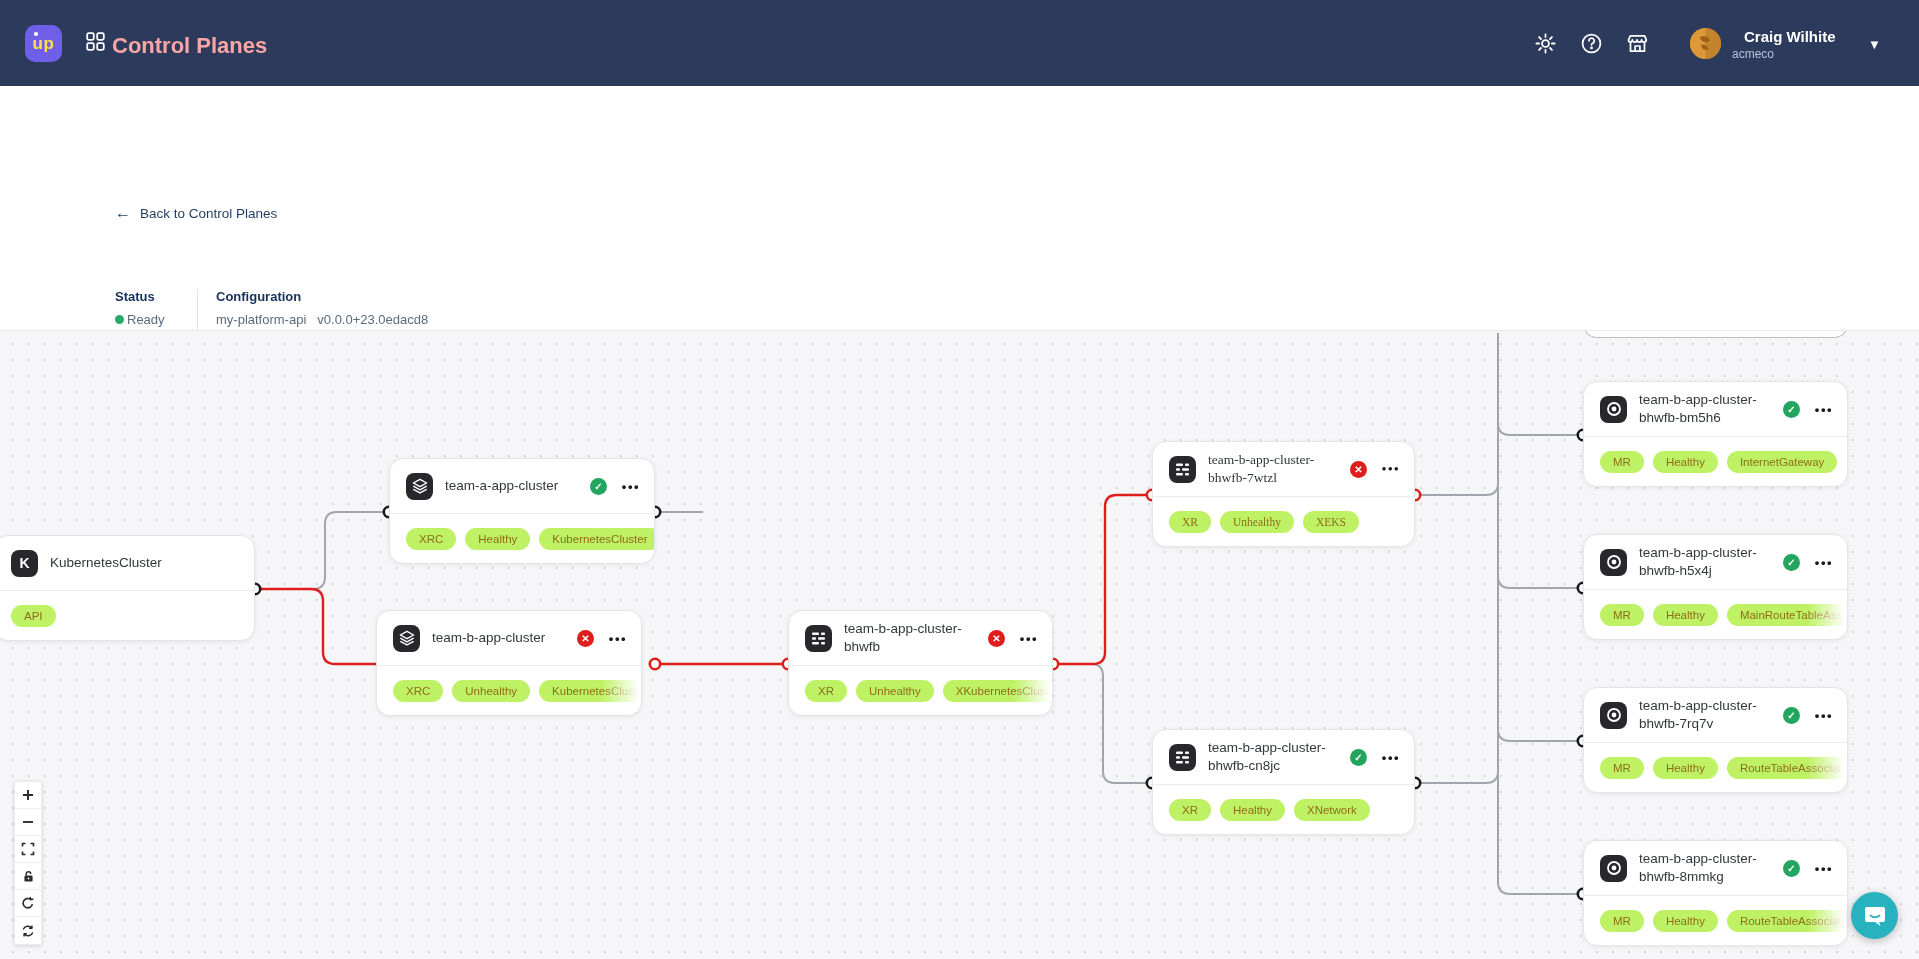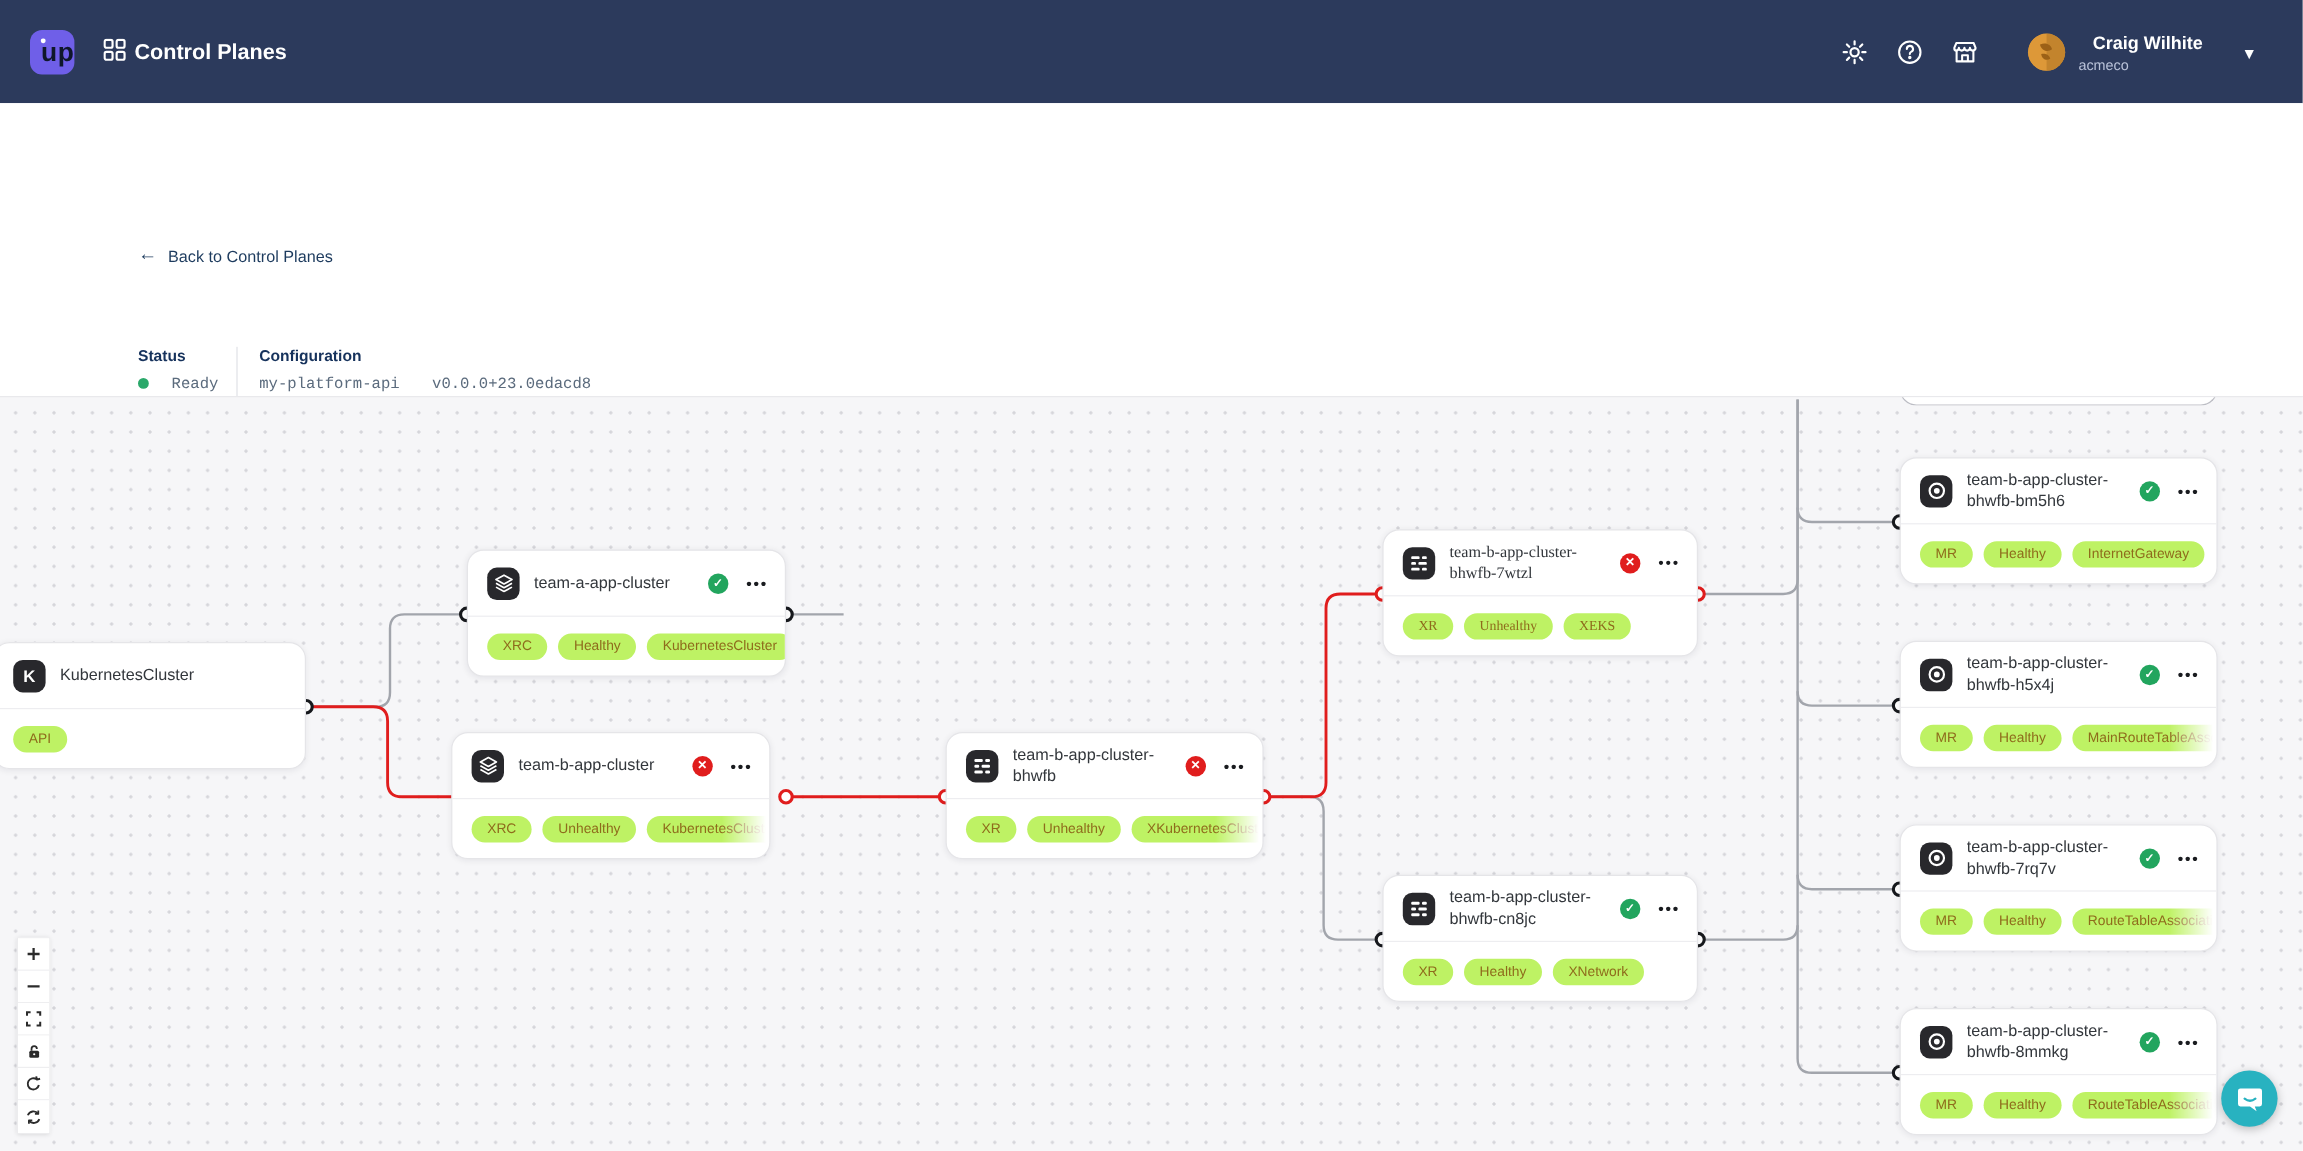--- a/index.html
+++ b/index.html
@@ -2,40 +2,40 @@
 <html><head>
 <meta charset="utf-8">
 <style>
   * { margin:0; padding:0; box-sizing:border-box; }
   html,body { width:1919px; height:959px; overflow:hidden; background:#fff;
     font-family:"Liberation Sans", sans-serif; }
 
   
   .navbar { position:relative; width:100%; height:86px; background:#2c3a5c; }
   .logo { position:absolute; left:25px; top:25px; width:37px; height:37px; border-radius:10px;
-    background:#6f5fe8; color:#0f172a; display:flex; align-items:center; justify-content:flex-end;
-    font-weight:700; font-size:22px; letter-spacing:.5px; }
+    background:#6f5fe8; color:#fde047; display:flex; align-items:center; justify-content:center;
+    font-weight:700; font-size:17px; letter-spacing:.5px; }
   .logo .updot { position:absolute; left:9px; top:7px; width:3.5px; height:3.5px; border-radius:50%; background:#fff; }
   .nav-grid { position:absolute; left:86px; top:32px; }
-  .nav-title { position:absolute; left:112px; top:33px; color:#ffffff; font-size:18px; font-weight:700; }
+  .nav-title { position:absolute; left:112px; top:33px; color:#fca5a5; font-size:22px; font-weight:700; }
   .nav-iconbtn { position:absolute; top:30px; width:26px; height:26px; display:flex; align-items:center; justify-content:center; }
   .avatar { position:absolute; left:1690px; top:28px; width:31px; height:31px; border-radius:50%;
     background:#dd9838; overflow:hidden; }
   .user-name { position:absolute; left:1732px; top:28px; color:#fff; font-size:15px; font-weight:700;margin-left:12px; }
   .user-org  { position:absolute; left:1732px; top:47px; color:#b9c2d8; font-size:12px; }
   .user-caret { position:absolute; left:1868px; top:37px; color:#fff; font-size:13px; }
 
   
   .pagehead { position:relative; width:100%; height:244px; background:#fff; }
   .back-link { position:absolute; left:115px; top:118px; color:#1d3b5e; font-size:13.5px; font-weight:500;
     display:flex; align-items:center; gap:9px; cursor:pointer; }
   .back-link .arr { font-size:16px; }
   .page-title { position:absolute; left:113px; top:146px; color:#1b3a5f; font-size:27px; font-weight:800; letter-spacing:-.3px; }
   .meta-label { position:absolute; top:203px; color:#16325c; font-size:13px; font-weight:700; }
-  .meta-value { position:absolute; top:226px; color:#5b6b7d; font-size:13px; display:flex; align-items:center; gap:19px;font-family:Liberation Mono, monospace; }
+  .meta-value { position:absolute; top:226px; color:#5b6b7d; font-size:13px; display:flex; align-items:center; gap:3px; }
   .meta-div { position:absolute; left:197px; top:203px; width:1px; height:42px; background:#dfe2e6; }
   .dot-green { width:9px; height:9px; border-radius:50%; background:#2aa86a; display:inline-block; }
   .cfg-ver { margin-left:8px; }
 
   
   .tabs { position:absolute; left:93px; top:288px; display:flex; gap:8px; }
   .tab { padding:6px 22px 12px 22px; font-size:15px; font-weight:700; color:#1d3050;
     border-bottom:3px solid transparent; cursor:pointer; }
   .tab.active { color:#5d50d9; border-bottom-color:#5d50d9; }
 

